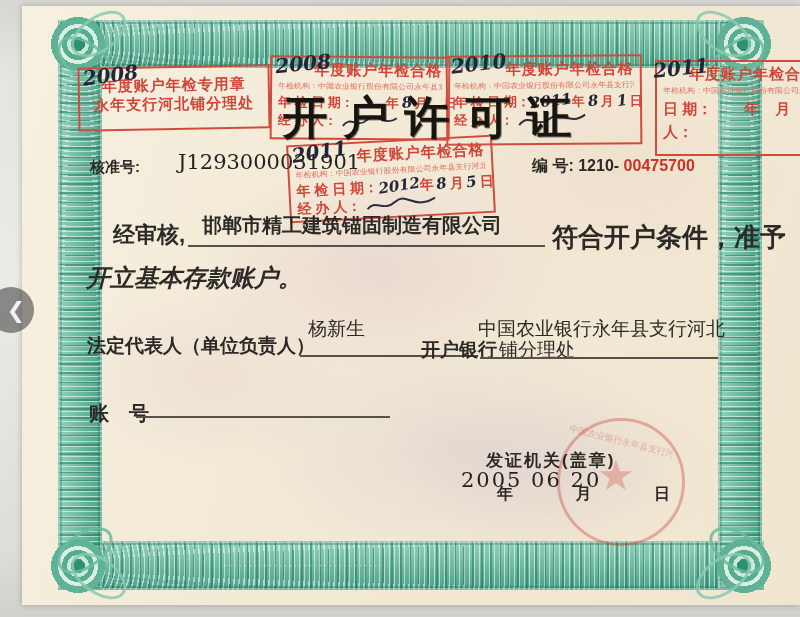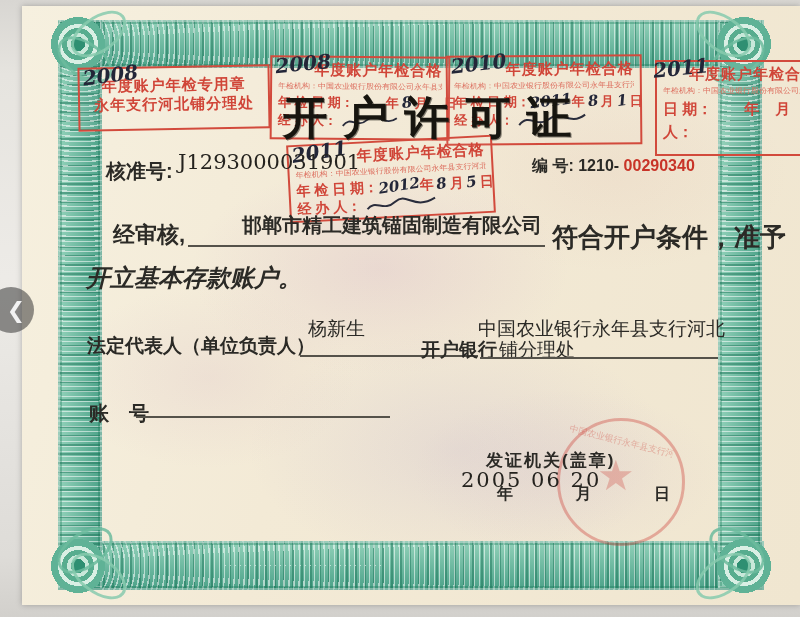--- a/index.html
+++ b/index.html
@@ -159,29 +159,29 @@
         <span>年 检 日 期：</span><span class="hand wide">2012</span><span>年</span><span class="hand">8</span><span>月</span><span class="hand">5</span><span>日</span>
       </div>
       <div class="st-op" style="font-size:14px;">
         <span>经 办 人：</span>
         <svg class="sig" width="72" height="18" viewBox="0 0 72 18">
             <path d="M2,12 C10,2 18,16 30,6 S48,16 70,4" fill="none" stroke="#2a2d3c" stroke-width="2"></path>
           </svg>
       </div>
     </div>
 
-    <div class="lbl" style="left:84px;top:152px;font-size:20px;z-index:5;">核准号:</div>
+    <div class="lbl" style="left:68px;top:152px;font-size:15px;z-index:5;">核准号:</div>
     <div class="val" style="left:156px;top:144px;font-size:21px;z-index:5;">J1293000031901</div>
     <div class="lbl" style="left:510px;top:150px;font-size:16px;z-index:5;">
       <span>编 号: 1210-</span>
-      <span style="color:#c83428;">00290340</span>
+      <span style="color:#c83428;">00475700</span>
     </div>
 
     <div class="lbl" style="left:91px;top:214px;font-size:22px;z-index:5;">经审核,</div>
-    <div class="lbl" style="left:180px;top:206px;font-size:20px;z-index:5;margin-left:40px;">邯郸市精工建筑锚固制造有限公司</div>
+    <div class="lbl" style="left:180px;top:206px;font-size:20px;z-index:5;">邯郸市精工建筑锚固制造有限公司</div>
     <div class="uline" style="left:166px;top:208px;width:357px;height:31px;z-index:5;"></div>
     <div class="lbl" style="left:530px;top:214px;font-size:26px;z-index:5;">符合开户条件，准予</div>
     <div class="lbl" style="left:64px;top:256px;font-size:24px;z-index:5;font-style:italic;">开立基本存款账户。</div>
 
     <div class="lbl" style="left:65px;top:327px;font-size:19px;z-index:5;">法定代表人（单位负责人）</div>
     <div class="lbl" style="left:286px;top:310px;font-size:19px;font-weight:400;z-index:5;">杨新生</div>
     <div class="uline" style="left:278px;top:318px;width:178px;height:31px;z-index:5;"></div>
 
     <div class="lbl" style="left:456px;top:310px;font-size:19px;font-weight:400;z-index:5;text-align:center;">中国农业银行永年县支行河北</div>
     <div class="lbl" style="left:477px;top:331px;font-size:19px;font-weight:400;z-index:5;">铺分理处</div>

